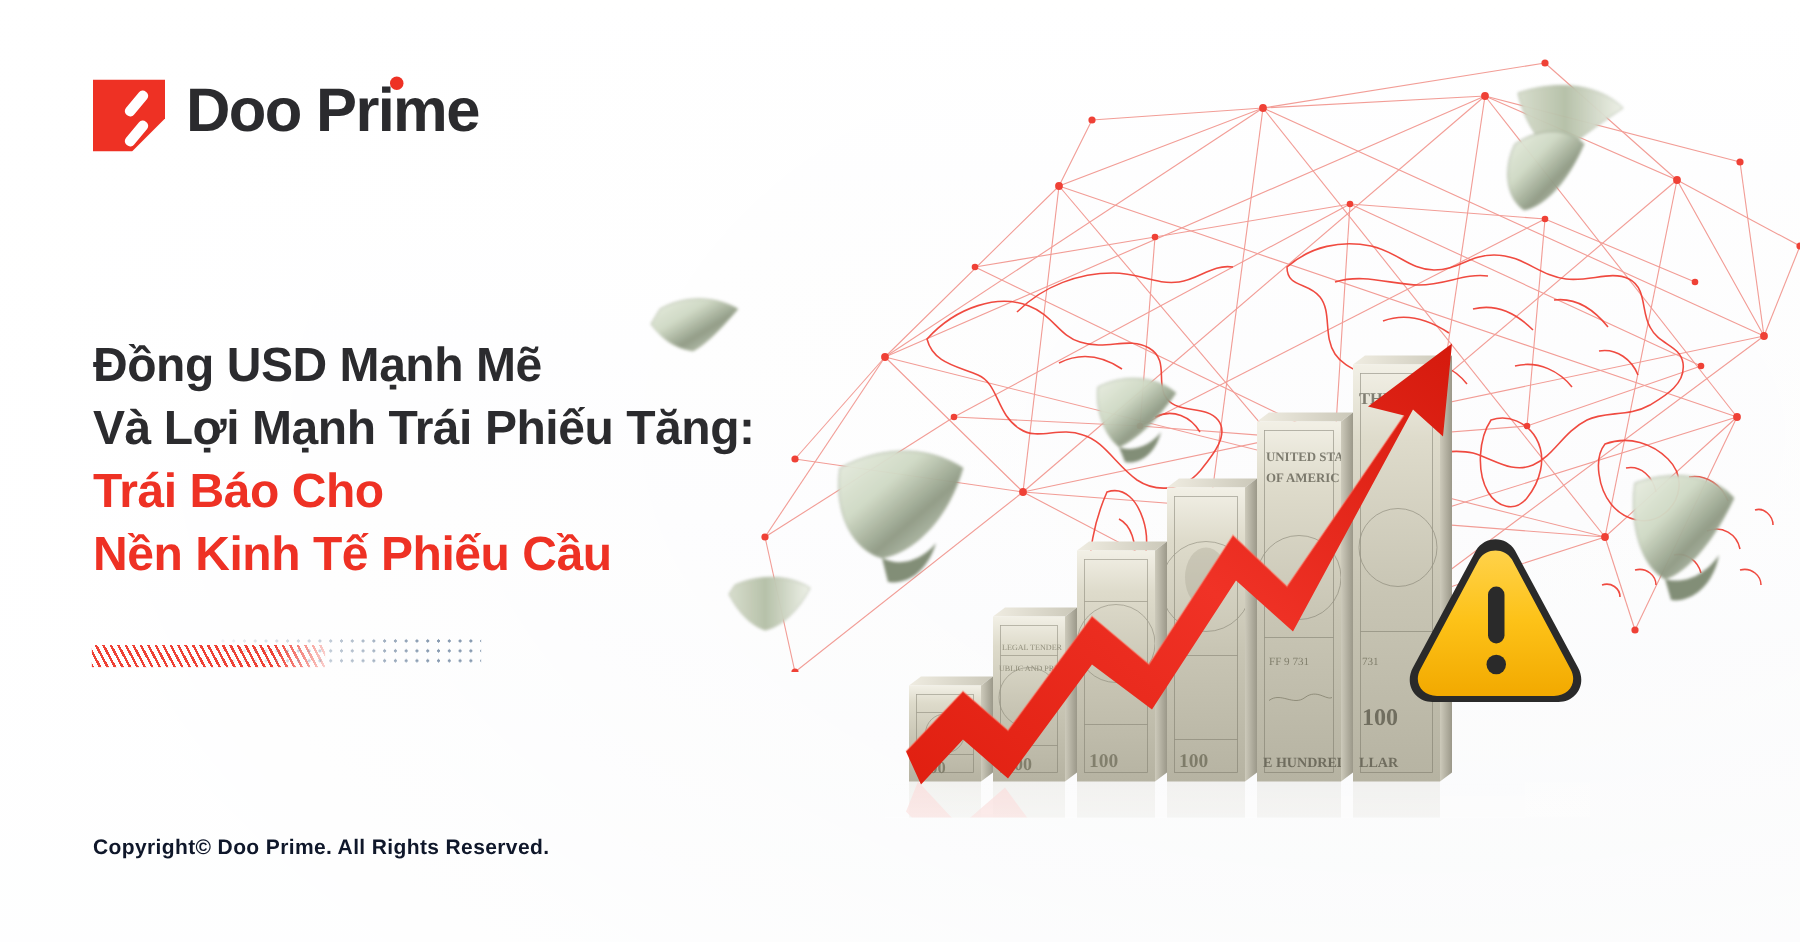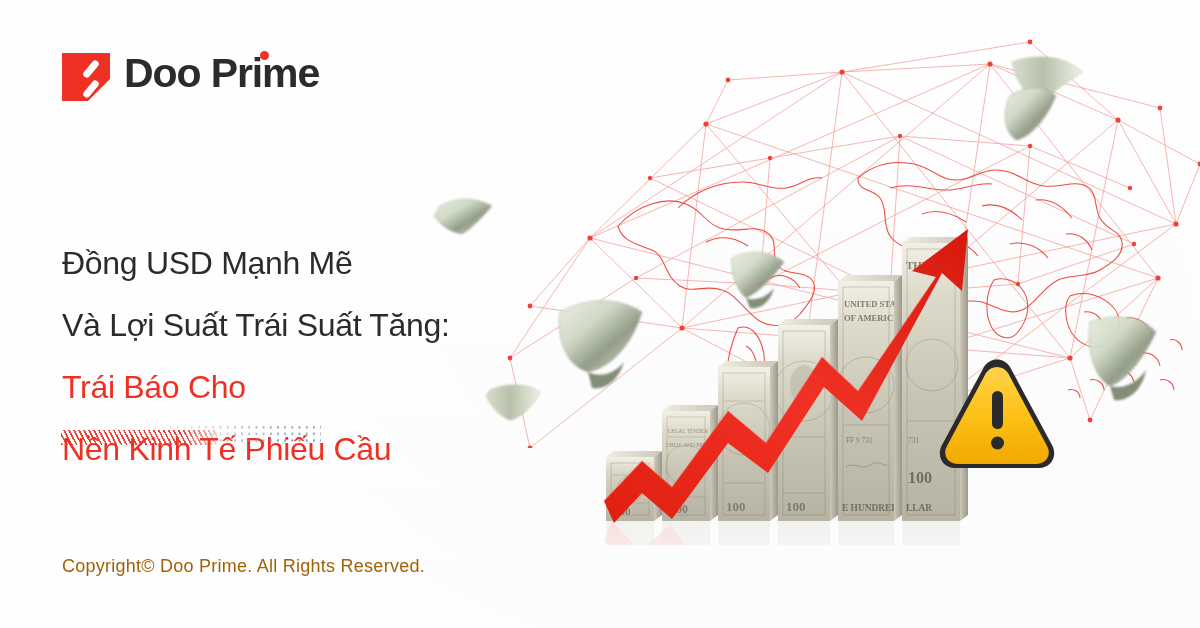--- a/index.html
+++ b/index.html
@@ -44,23 +44,22 @@
     font-family:"Liberation Sans","DejaVu Sans",sans-serif;
   }
   .logo-dot{
     position:absolute;width:9px;height:9px;border-radius:50%;
     background:#ee3124;right:50px;top:-2px;
   }
 
   
   .headline{position:absolute;left:62px;top:222px;z-index:6;width:520px;}
   .headline .line{
-    font-size:32px;line-height:42px;font-weight:400;letter-spacing:-.3px;
+    font-size:32px;line-height:42px;font-weight:700;letter-spacing:-.3px;
     white-space:nowrap;
-    margin-top:20px;
   }
   .headline .dark{color:#2b2b2e;}
   .headline .red{color:#ee3124;}
 
   
   .deco{position:absolute;left:61px;top:424px;width:260px;height:22px;z-index:6;}
   .deco-hatch{
     position:absolute;left:0;top:6px;width:156px;height:15px;
     background-image:repeating-linear-gradient(
       62deg,
@@ -75,21 +74,21 @@
     background-image:radial-gradient(#8296ad 1.05px, rgba(255,255,255,0) 1.25px);
     background-size:7.2px 6.6px;
     -webkit-mask-image:linear-gradient(90deg,rgba(0,0,0,.10) 0%,rgba(0,0,0,.45) 38%,rgba(0,0,0,1) 78%,rgba(0,0,0,1) 100%);
     mask-image:linear-gradient(90deg,rgba(0,0,0,.10) 0%,rgba(0,0,0,.45) 38%,rgba(0,0,0,1) 78%,rgba(0,0,0,1) 100%);
     opacity:.95;
   }
 
   
   .copyright{
     position:absolute;left:62px;top:556px;z-index:6;
-    font-size:18px;letter-spacing:.25px;color:#a16207;font-weight:400;
+    font-size:14px;letter-spacing:.25px;color:#0f172a;font-weight:700;
   }
 </style>
 </head>
 <body>
 
 <div class="canvas">
 
   <div class="bg-grid">
     <svg viewBox="0 0 1200 628" xmlns="http://www.w3.org/2000/svg">
       <defs>
@@ -468,21 +467,21 @@
       </svg>
     </div>
     <div class="logo-text">
       <span>Doo Prime</span>
       <span class="logo-dot"></span>
     </div>
   </div>
 
   <div class="headline">
     <div class="line dark">Đồng USD Mạnh Mẽ</div>
-    <div class="line dark">Và Lợi Suất Trái Suất Tăng:</div>
+    <div class="line dark">Và Lợi Mạnh Trái Phiếu Tăng:</div>
     <div class="line red">Trái Báo Cho</div>
     <div class="line red">Nền Kinh Tế Phiếu Cầu</div>
   </div>
 
   <div class="deco">
     <div class="deco-hatch"></div>
     <div class="deco-dots"></div>
   </div>
 
   <div class="copyright">Copyright© Doo Prime. All Rights Reserved.</div>

